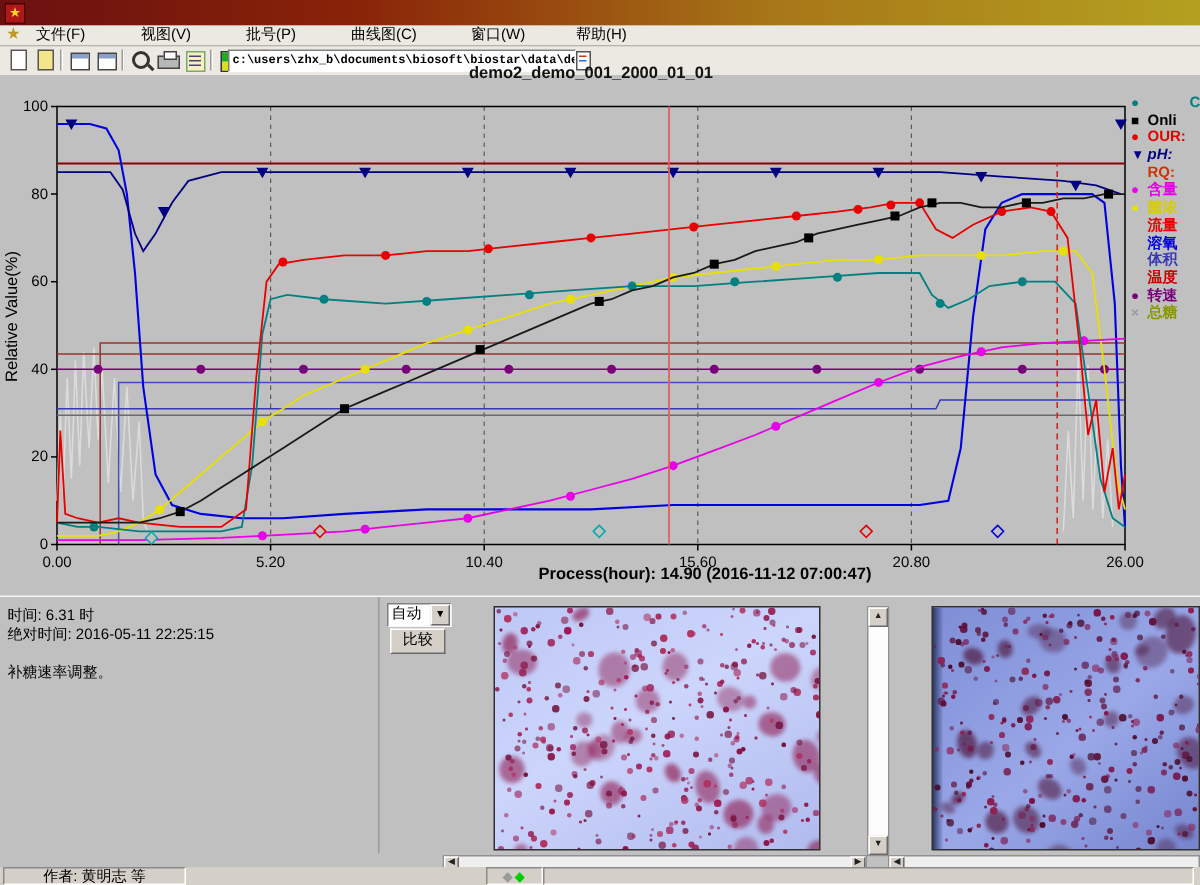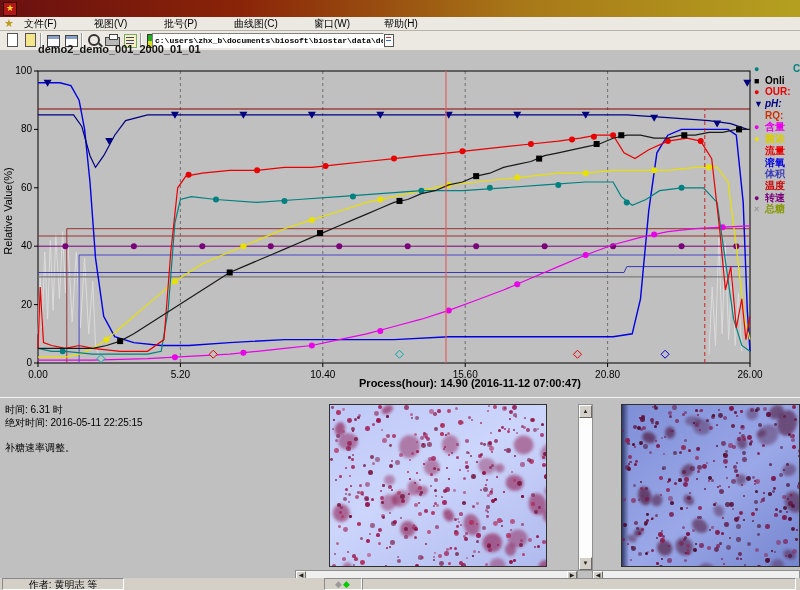--- a/index.html
+++ b/index.html
@@ -37,21 +37,21 @@
   .stop{position:absolute;left:1px;top:1px;width:11px;height:11px;border:2px solid #d00;border-radius:50%;}
   .stop::before{content:"";position:absolute;left:-1px;top:4px;width:13px;height:2px;background:#d00;transform:rotate(-45deg);}
   .pathbox{position:absolute;left:152px;top:2px;width:228px;height:13px;background:#fff;
     border:1px solid;border-color:#808080 #fff #fff #808080;
     font-family:"Liberation Mono","DejaVu Sans Mono",monospace;font-size:8px;font-weight:bold;
     line-height:13px;padding-left:2px;white-space:nowrap;overflow:hidden;}
   .pathdoc{position:absolute;left:384px;top:3px;width:8px;height:11px;background:#fff;border:1px solid #555;}
   .pathdoc::before{content:"";position:absolute;left:1px;top:2px;width:5px;height:1px;background:#c33;box-shadow:0 3px 0 #36c;}
   
   .chart-area{position:absolute;left:0;top:50px;width:800px;height:347px;background:#c0c0c0;}
-  .chart-title{position:absolute;left:38px;top:-7px;width:712px;text-align:left;
+  .chart-title{position:absolute;left:38px;top:-7px;width:712px;text-align:center;
     font-size:11px;font-weight:bold;color:#111;}
   .y-axis-label{position:absolute;left:-52px;top:155px;width:120px;transform:rotate(-90deg);
     font-size:11px;text-align:center;color:#000;}
   .x-axis-label{position:absolute;left:114px;top:327px;width:712px;text-align:center;
     font-size:11px;font-weight:bold;color:#000;}
   #chart-svg{position:absolute;left:0;top:0;}
   #legend{position:absolute;left:754px;top:13px;width:46px;font-size:10px;font-weight:bold;white-space:nowrap;}
   .lg-row{height:11.7px;line-height:11.7px;overflow:hidden;}
   .lg-m{display:inline-block;width:11px;font-size:9px;}
   
@@ -276,20 +276,27 @@
         <div class="lg-row"><span class="lg-m" style="color: rgb(122, 0, 122);">●</span><span style="color: rgb(122, 0, 122);">转速</span></div>
         <div class="lg-row"><span class="lg-m" style="color: rgb(153, 153, 153);">×</span><span style="color: rgb(136, 153, 0);">总糖</span></div>
       </div>
   </div>
 
   <div class="bottom">
     <div class="info-pane">
       <div class="info-line" style="top:4px">时间: 6.31 时</div>
       <div class="info-line" style="top:17px">绝对时间: 2016-05-11 22:25:15</div>
       <div class="info-line" style="top:42px">补糖速率调整。</div>
+    </div>
+    <div class="controls-col">
+      <div class="combo">
+        <span>自动</span>
+        <span class="drop">▼</span>
+      </div>
+      <div class="btn">比较</div>
     </div>
 
     <div class="micro" id="micro1">
         <div class="blob" style="left: 13px; top: 157px; width: 8.16387px; height: 9.46374px; background: rgb(142, 20, 72); opacity: 0.506434; transform: rotate(72.9939deg);"></div>
         <div class="blob" style="left: 51px; top: 89px; width: 14.5273px; height: 17.1982px; background: rgb(142, 20, 72); opacity: 0.427345; transform: rotate(28.0707deg);"></div>
         <div class="blob" style="left: 111px; top: 31px; width: 18.6973px; height: 16.7222px; background: rgb(142, 20, 72); opacity: 0.437974; transform: rotate(96.2531deg);"></div>
         <div class="blob" style="left: 211px; top: 39px; width: 12.1486px; height: 15.8202px; background: rgb(142, 20, 72); opacity: 0.407238; transform: rotate(25.8583deg);"></div>
         <div class="blob" style="left: 62px; top: 88px; width: 10.165px; height: 12.2946px; background: rgb(142, 20, 72); opacity: 0.372355; transform: rotate(164.329deg);"></div>
         <div class="blob" style="left: 134px; top: 109px; width: 15.752px; height: 21.6241px; background: rgb(142, 20, 72); opacity: 0.537314; transform: rotate(165.817deg);"></div>
         <div class="blob" style="left: 8px; top: 28px; width: 19.5868px; height: 17.3458px; background: rgb(142, 20, 72); opacity: 0.477595; transform: rotate(3.6317deg);"></div>

